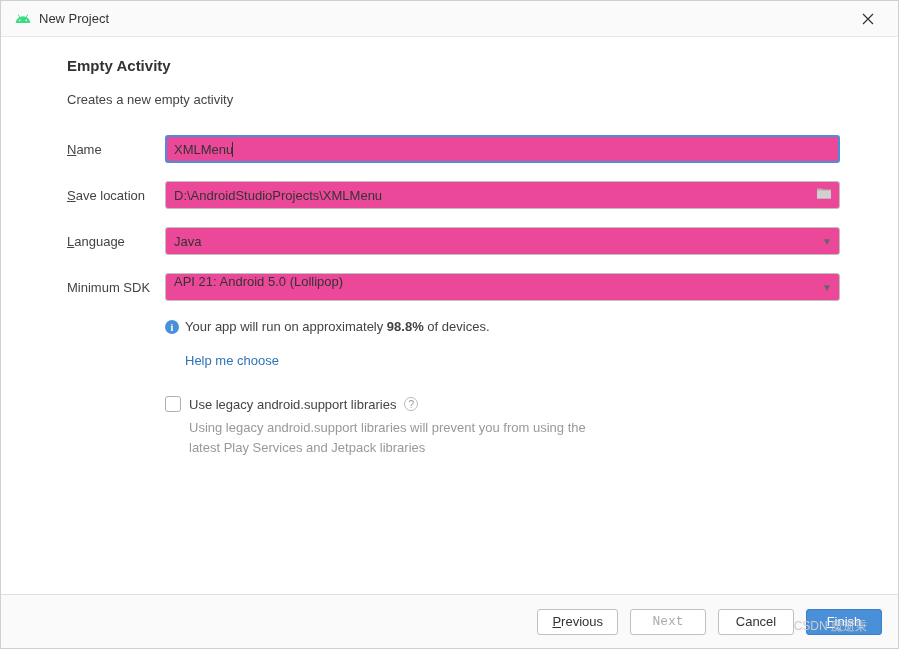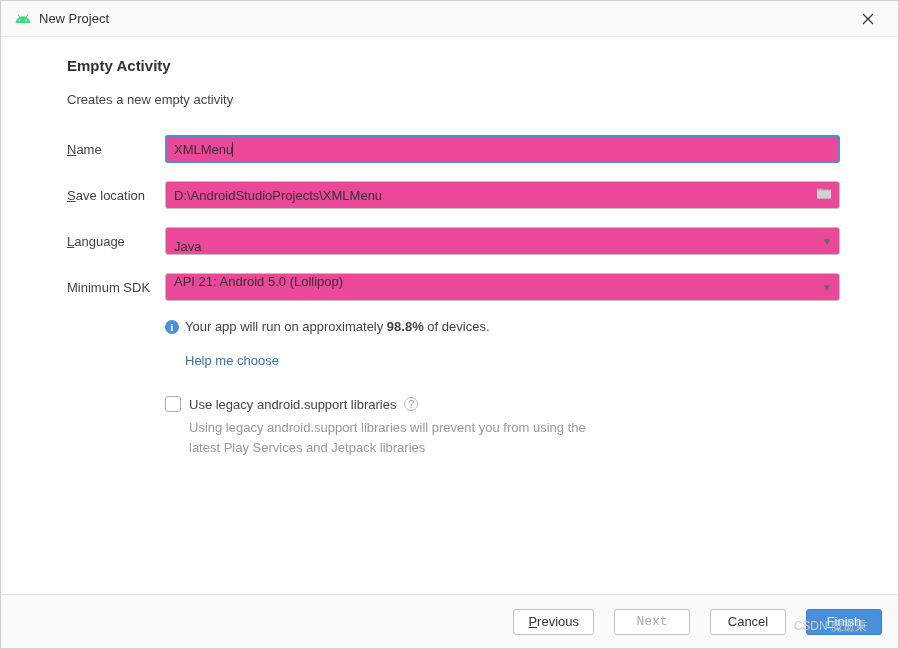--- a/index.html
+++ b/index.html
@@ -182,21 +182,21 @@
       line-height: 1.5;
       max-width: 430px;
     }
     .footer {
       height: 54px;
       border-top: 1px solid #e0e0e0;
       display: flex;
       align-items: center;
       justify-content: flex-end;
       padding: 0 16px;
-      gap: 20px;
+      gap: 12px;
       background: #fafafa;
     }
     .btn {
       height: 26px;
       min-width: 76px;
       border: 1px solid #c0c0c0;
       border-radius: 3px;
       background: #fff;
       font-size: 13px;
       cursor: pointer;
@@ -274,21 +274,21 @@
               <path fill="#b0b0b0" d="M1 2h5l1 1h8v9H1z"></path>
               <path fill="#d0d0d0" d="M1 4h14v8H1z"></path>
             </svg>
         </span>
       </div>
     </div>
 
     <div class="form-row">
       <div class="form-label"><span class="mnemonic">L</span><span>anguage</span></div>
       <div class="form-field">
-        <div class="select-input" style="display:flex;align-items:flex-end;">
+        <div class="select-input" style="display:flex;align-items:center;">
             <span>Java</span>
           </div>
         <span class="dropdown-arrow">▼</span>
       </div>
     </div>
 
     <div class="form-row">
       <div class="form-label">Minimum SDK</div>
       <div class="form-field">
         <div class="select-input" style="display:flex;align-items:flex-start;">

